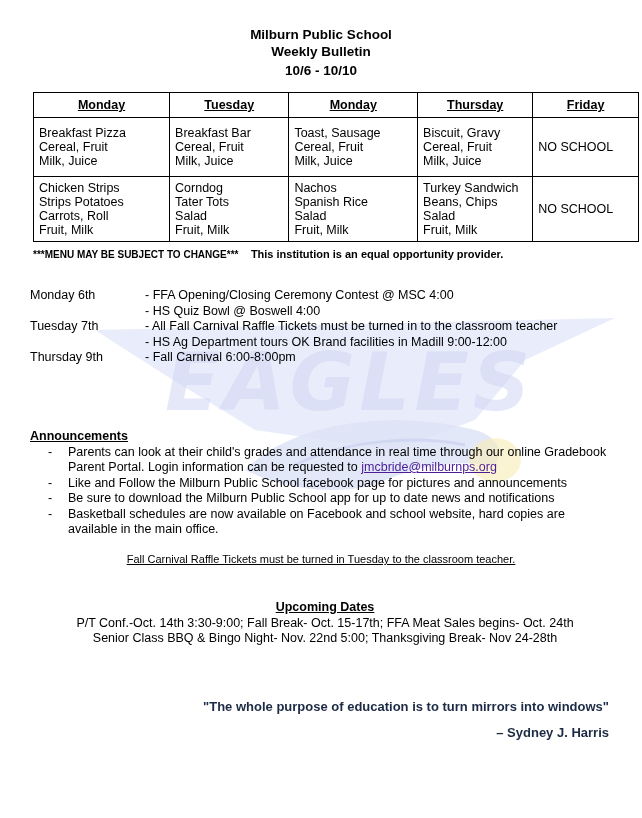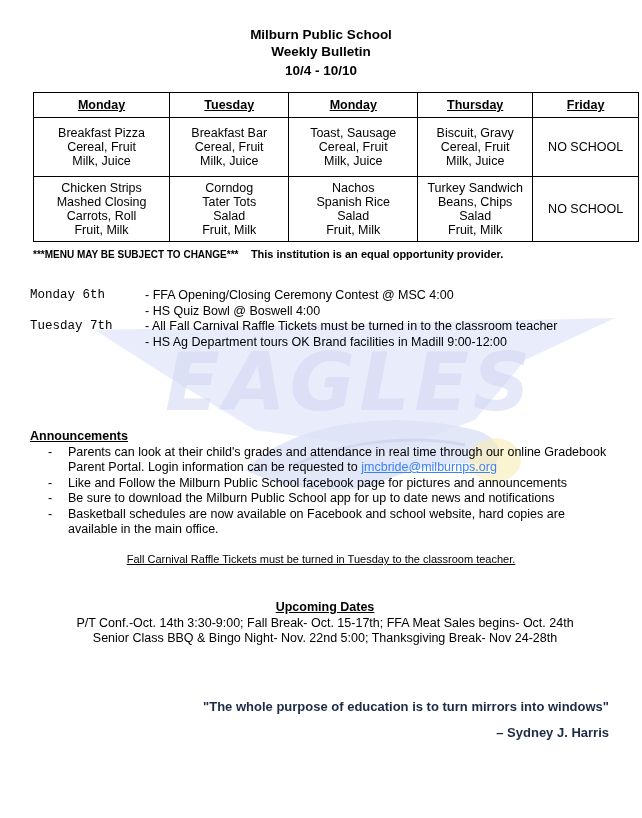--- a/index.html
+++ b/index.html
@@ -11,21 +11,21 @@
     position: absolute; left: 0; top: 26px; width: 642px; text-align: center;
     font-weight: bold; font-size: 13.5px; line-height: 17px;
   }
   .title-block .date { margin-top: 2px; }
 
   table.menu {
     position: absolute; left: 33px; top: 92px; width: 606px;
     border-collapse: collapse; font-size: 12.5px;
   }
   table.menu th, table.menu td {
-    border: 1.5px solid #000; padding: 0 5px; vertical-align: middle; text-align: center;
+    border: 1.5px solid #000; padding: 0 5px; vertical-align: middle; text-align: left;
   }
   table.menu th {
     height: 24px; text-align: center; font-weight: bold; text-decoration: underline;
   }
   table.menu td { line-height: 14px; }
   table.menu tr.breakfast td { height: 58px; }
   table.menu tr.lunch td { height: 64px; }
   .cell-line { display: block; }
 
   .notice {
@@ -34,47 +34,47 @@
   .notice .small { font-size: 10px; font-weight: bold; }
   .notice .big { font-size: 11px; font-weight: bold; margin-left: 8px; }
 
   .watermark { position: absolute; left: 95px; top: 300px; width: 520px; height: 200px; opacity: 0.55; }
 
   .section-head { font-weight: bold; text-decoration: underline; font-size: 12.5px; }
   .body-text { font-size: 12.5px; line-height: 15.5px; }
 
   .calendar { position: absolute; left: 30px; top: 288px; width: 590px; }
   .cal-row { display: flex; height: 15.5px; }
-  .cal-day { width: 115px; flex: none; font-family: Liberation Mono, monospace; }
+  .cal-day { width: 115px; flex: none; }
   .cal-event { flex: 1; white-space: nowrap; }
 
   .announce { position: absolute; left: 30px; top: 429px; width: 585px; }
   .announce ul { list-style: none; margin: 0; padding: 0; }
   .announce li { position: relative; padding-left: 38px; }
   .announce li .dash { position: absolute; left: 18px; top: 0; }
-  a.email { color: #3b82f6; text-decoration: underline; }
+  a.email { color: #4c1d95; text-decoration: underline; }
 
   .raffle {
     position: absolute; left: 0; width: 642px; top: 553px; text-align: center;
     text-decoration: underline; font-size: 11px;
   }
   .upcoming { position: absolute; left: 30px; top: 600px; width: 590px; text-align: center; }
 
   .quote {
     position: absolute; right: 33px; top: 694px; text-align: right;
     color: #1c2a44; font-weight: bold; font-size: 13px; line-height: 26px;
   }
 </style>
 </head>
 <body>
 
 <div class="title-block">
   <div>Milburn Public School</div>
   <div>Weekly Bulletin</div>
-  <div class="date">10/4 - 10/10</div>
+  <div class="date">10/6 - 10/10</div>
 </div>
 
 <table class="menu">
   <colgroup>
     <col style="width:130px">
       <col style="width:114px">
       <col style="width:123px">
       <col style="width:110px">
       <col style="width:101px">
   </colgroup>
@@ -109,21 +109,21 @@
         <span class="cell-line">Cereal, Fruit</span>
         <span class="cell-line">Milk, Juice</span>
       </td>
       <td>
         <span class="cell-line">NO SCHOOL</span>
       </td>
     </tr>
     <tr class="lunch">
       <td>
         <span class="cell-line">Chicken Strips</span>
-        <span class="cell-line">Mashed Closing</span>
+        <span class="cell-line">Strips Potatoes</span>
         <span class="cell-line">Carrots, Roll</span>
         <span class="cell-line">Fruit, Milk</span>
       </td>
       <td>
         <span class="cell-line">Corndog</span>
         <span class="cell-line">Tater Tots</span>
         <span class="cell-line">Salad</span>
         <span class="cell-line">Fruit, Milk</span>
       </td>
       <td>
@@ -171,20 +171,24 @@
     <span class="cal-day"></span>
     <span class="cal-event">- HS Quiz Bowl @ Boswell 4:00</span>
   </div>
   <div class="cal-row">
     <span class="cal-day">Tuesday 7th</span>
     <span class="cal-event">- All Fall Carnival Raffle Tickets must be turned in to the classroom teacher</span>
   </div>
   <div class="cal-row">
     <span class="cal-day"></span>
     <span class="cal-event">- HS Ag Department tours OK Brand facilities in Madill 9:00-12:00</span>
+  </div>
+  <div class="cal-row">
+    <span class="cal-day">Thursday 9th</span>
+    <span class="cal-event">- Fall Carnival 6:00-8:00pm</span>
   </div>
 </div>
 
 <div class="announce body-text">
   <div class="section-head">Announcements</div>
   <ul>
     <li>
       <span class="dash">-</span>
       <span>Parents can look at their child's grades and attendance in real time through our online Gradebook Parent Portal.  Login information can be requested to </span><a class="email" href="mailto:jmcbride@milburnps.org">jmcbride@milburnps.org</a>
     </li>

